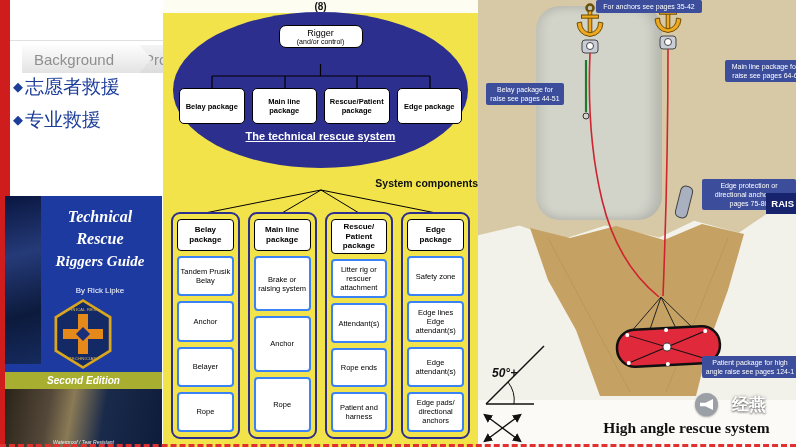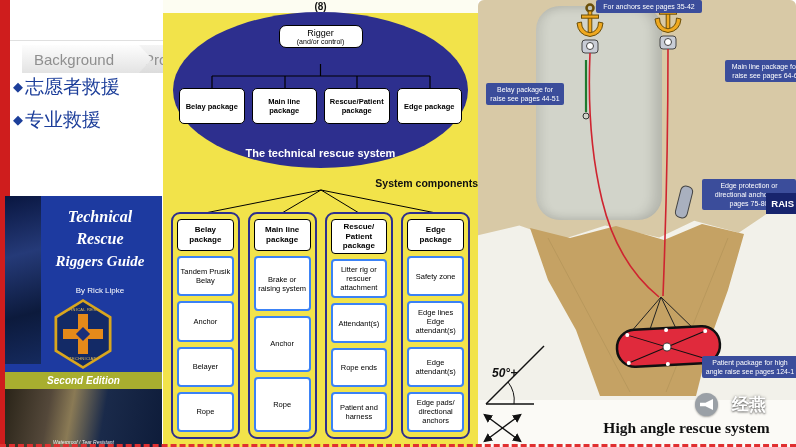--- a/index.html
+++ b/index.html
@@ -56,32 +56,32 @@
       display:flex;justify-content:center;align-items:center;}
   .page-num{font-size:10px;font-weight:bold;color:#111;}
   .ellipse{position:absolute;left:10px;top:12px;width:295px;height:156px;background:#2d2f8e;border-radius:50%;}
   .tree-svg{position:absolute;left:0;top:0;}
   .rigger-box{position:absolute;left:50%;top:13px;transform:translateX(-50%);width:82px;background:#fff;
       border:1px solid #000;border-radius:7px;text-align:center;padding:2px 0;}
   .rigger-l1{font-size:9px;font-weight:normal;} .rigger-l2{font-size:7px;}
   .top-boxes{position:absolute;left:6px;right:6px;top:76px;display:flex;gap:7px;}
   .top-box{flex:1;background:#fff;border:1px solid #000;border-radius:5px;font-size:7.5px;font-weight:bold;
       text-align:center;display:flex;align-items:center;justify-content:center;padding:2px 1px;min-height:30px;line-height:1.2;}
-  .ellipse-caption{position:absolute;left:0;right:0;bottom:9px;text-align:center;color:#fff;font-weight:bold;font-size:11px;}
+  .ellipse-caption{position:absolute;left:0;right:0;bottom:26px;text-align:center;color:#fff;font-weight:bold;font-size:11px;text-decoration:underline;}
   .components-title{position:absolute;top:177px;left:0;width:100%;text-align:right;font-weight:bold;font-size:10.5px;color:#111;}
   .fan-svg{position:absolute;left:0;top:188px;}
   .columns{position:absolute;left:8px;right:8px;top:212px;bottom:8px;display:flex;gap:8px;}
   .col{flex:1;border:2px solid #2d2f8e;border-radius:9px;padding:5px 4px;display:flex;flex-direction:column;gap:5px;}
   .col-header{background:#fff;border:1px solid #000;border-radius:4px;font-size:8px;font-weight:bold;text-align:center;
       display:flex;align-items:center;justify-content:center;padding:2px 1px;min-height:26px;line-height:1.2;}
   .col-item{flex:1;background:#fff;border:2px solid #3b82f6;border-radius:4px;font-size:7.5px;text-align:center;
       display:flex;align-items:center;justify-content:center;padding:2px 1px;line-height:1.2;}
 
   
-  .illus-panel{position:absolute;left:478px;top:0;width:318px;height:447px;background:#f2f1ea;overflow:hidden;z-index:2;border-radius:6px;}
+  .illus-panel{position:absolute;left:478px;top:0;width:318px;height:447px;background:#f2f1ea;overflow:hidden;z-index:2;}
   .rock-top{position:absolute;left:0;top:0;width:318px;height:240px;background:#d8c9a6;
       clip-path:polygon(0 0,100% 0,100% 83%,92% 88%,82% 97%,68% 92%,57% 99%,40% 94%,26% 100%,13% 94%,0 98%);}
   .rock-face{position:absolute;left:58px;top:6px;width:126px;height:214px;background:#d2d4ca;border-radius:24px;
       box-shadow:inset -8px 0 12px rgba(0,0,0,.14), inset 6px 0 8px rgba(0,0,0,.08);}
   .funnel{position:absolute;left:0;top:0;width:318px;height:447px;background:#c5a264;
       clip-path:polygon(52px 228px,92px 238px,138px 226px,186px 240px,224px 224px,266px 234px,250px 290px,232px 340px,218px 396px,122px 396px,98px 330px,70px 280px);}
   .bottom-white{position:absolute;left:0;top:400px;width:318px;height:47px;background:#fbfaf6;}
   .illus-svg{position:absolute;left:0;top:0;z-index:2;}
   .ilabel{position:absolute;background:#3b4d9b;color:#fff;font-size:7px;line-height:1.3;text-align:center;
       padding:2px 3px;border-radius:2px;z-index:3;}

